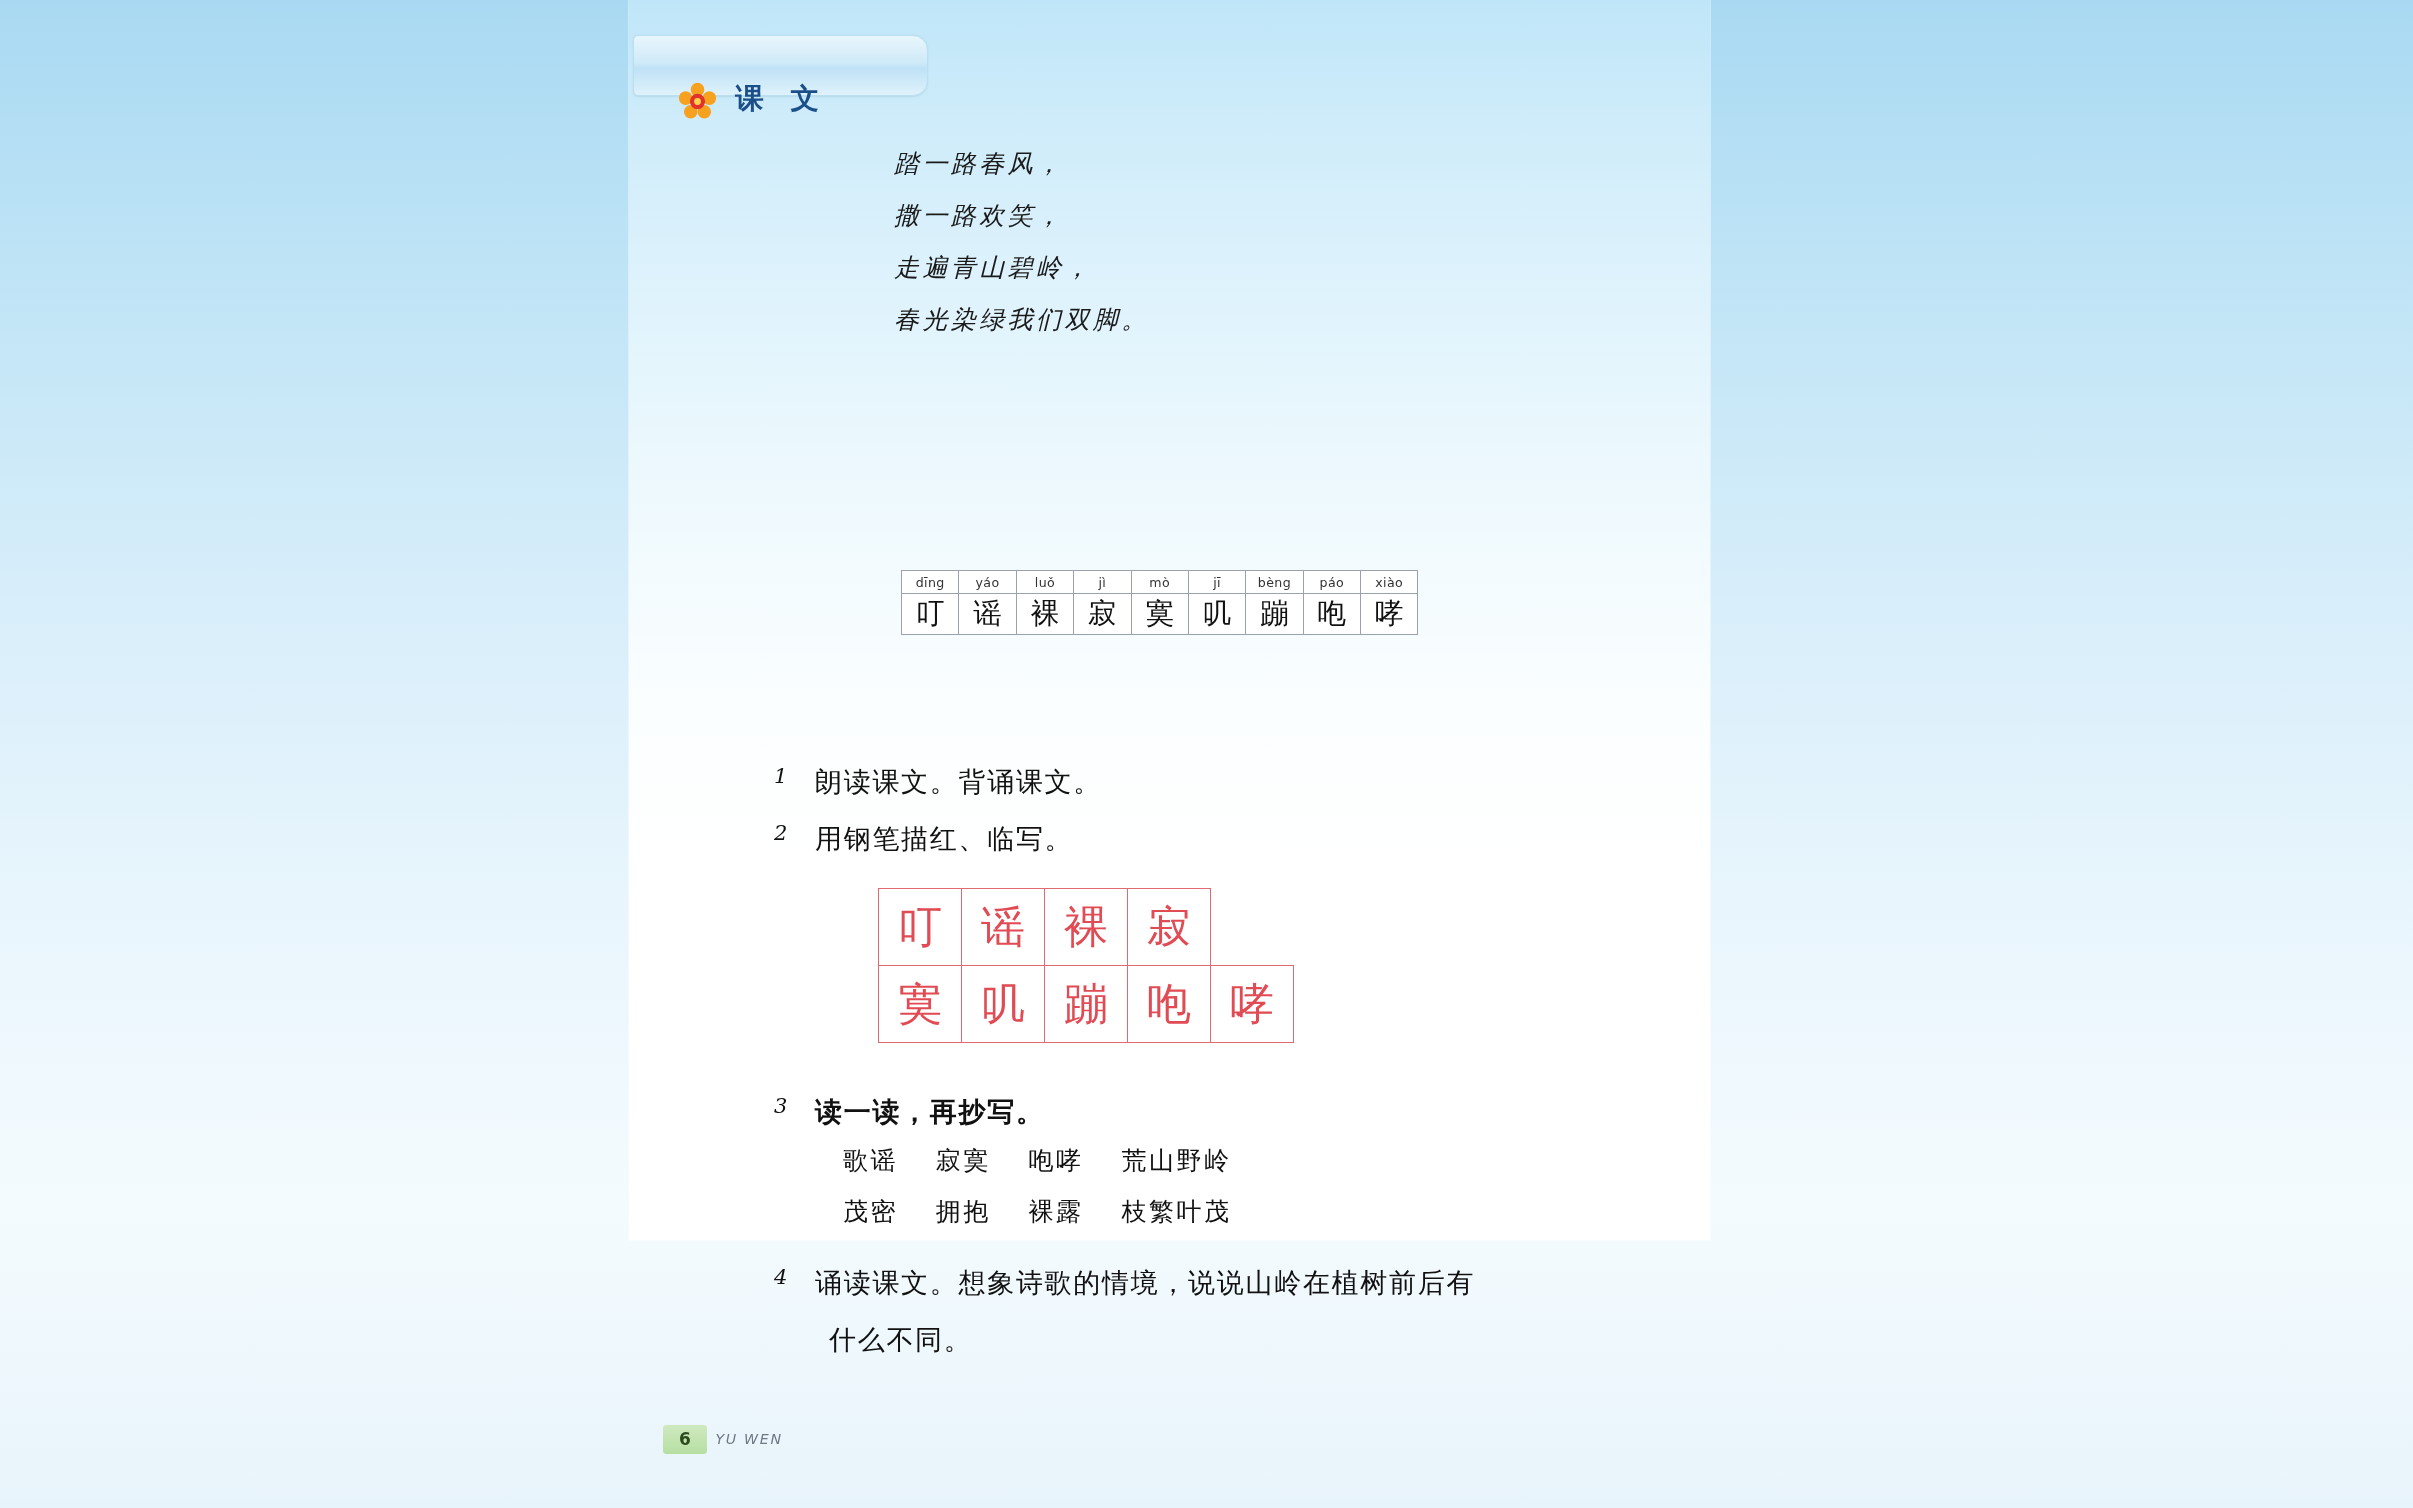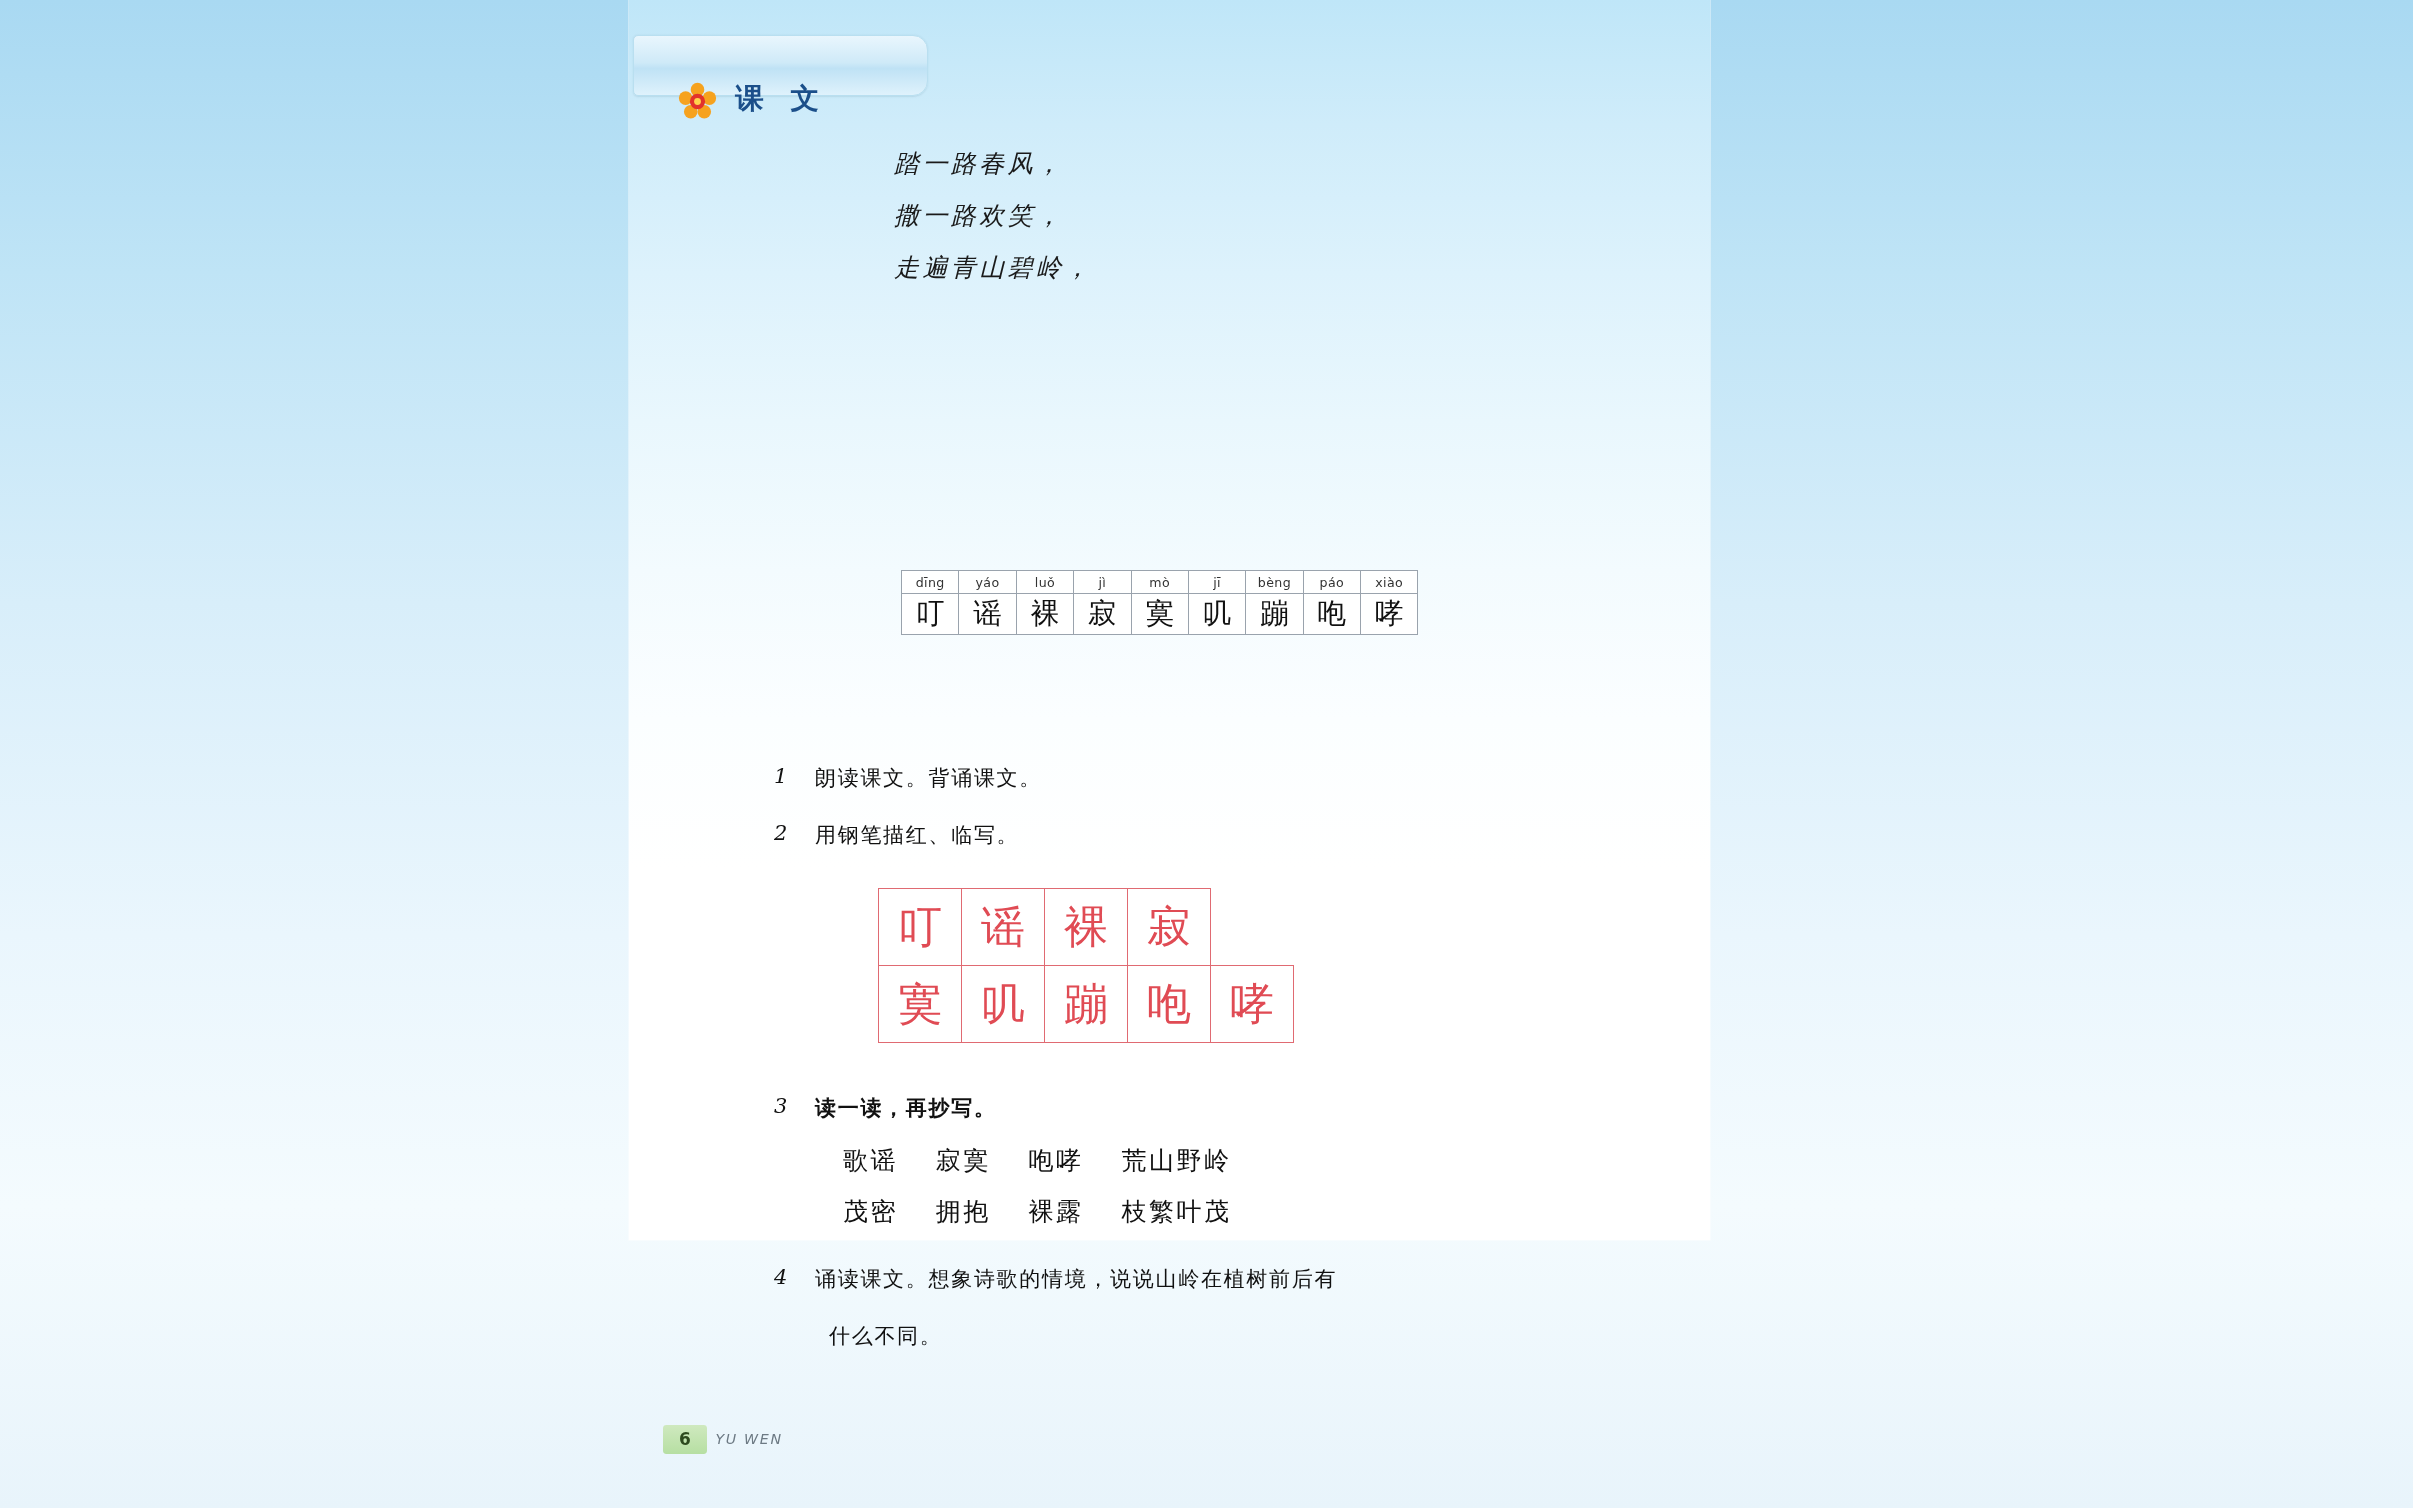--- a/index.html
+++ b/index.html
@@ -64,21 +64,21 @@
   #grp1{left:356px;top:463px;}
   #grp1 td{width:52px;}
   #grp2{left:272px;top:570px;}
   #grp2 td{width:53px;}
   
   .ex{position:absolute;font-family:"DejaVu Serif",serif;color:#111;}
   .exnum{
     position:absolute;font-family:"DejaVu Serif",serif;font-style:italic;
     font-size:21px;color:#111;
   }
-  .extext{font-size:21px;letter-spacing:1.7px;white-space:nowrap;}
+  .extext{font-size:27px;letter-spacing:1.7px;white-space:nowrap;}
   
   #redgrid{position:absolute;left:249px;top:888px;}
   table.redtbl{border-collapse:collapse;}
   table.redtbl td{
     width:80px;height:74px;border:0.8px solid #e06a72;
     text-align:center;vertical-align:middle;
     font-family:"DejaVu Serif",serif;font-size:44px;color:#e04b54;
     background:#fff;
   }
   .spacer{visibility:hidden;border:none !important;}
@@ -110,20 +110,21 @@
       <circle cx="23" cy="23" r="9" fill="#e2332b"></circle>
       <circle cx="23" cy="23" r="4" fill="#ffd34d"></circle>
     </svg>
     <div id="headtitle">课 文</div>
   </div>
 
   <div id="poem">
     <div>踏一路春风，</div>
     <div>撒一路欢笑，</div>
     <div>走遍青山碧岭，</div>
+    <div>春光染绿我们双脚。</div>
   </div>
 
 
   <div class="charblock" id="grp2">
     <table class="chars">
       <tbody>
           <tr>
         <td class="py">dīng</td>
         <td class="py">yáo</td>
         <td class="py">luǒ</td>

